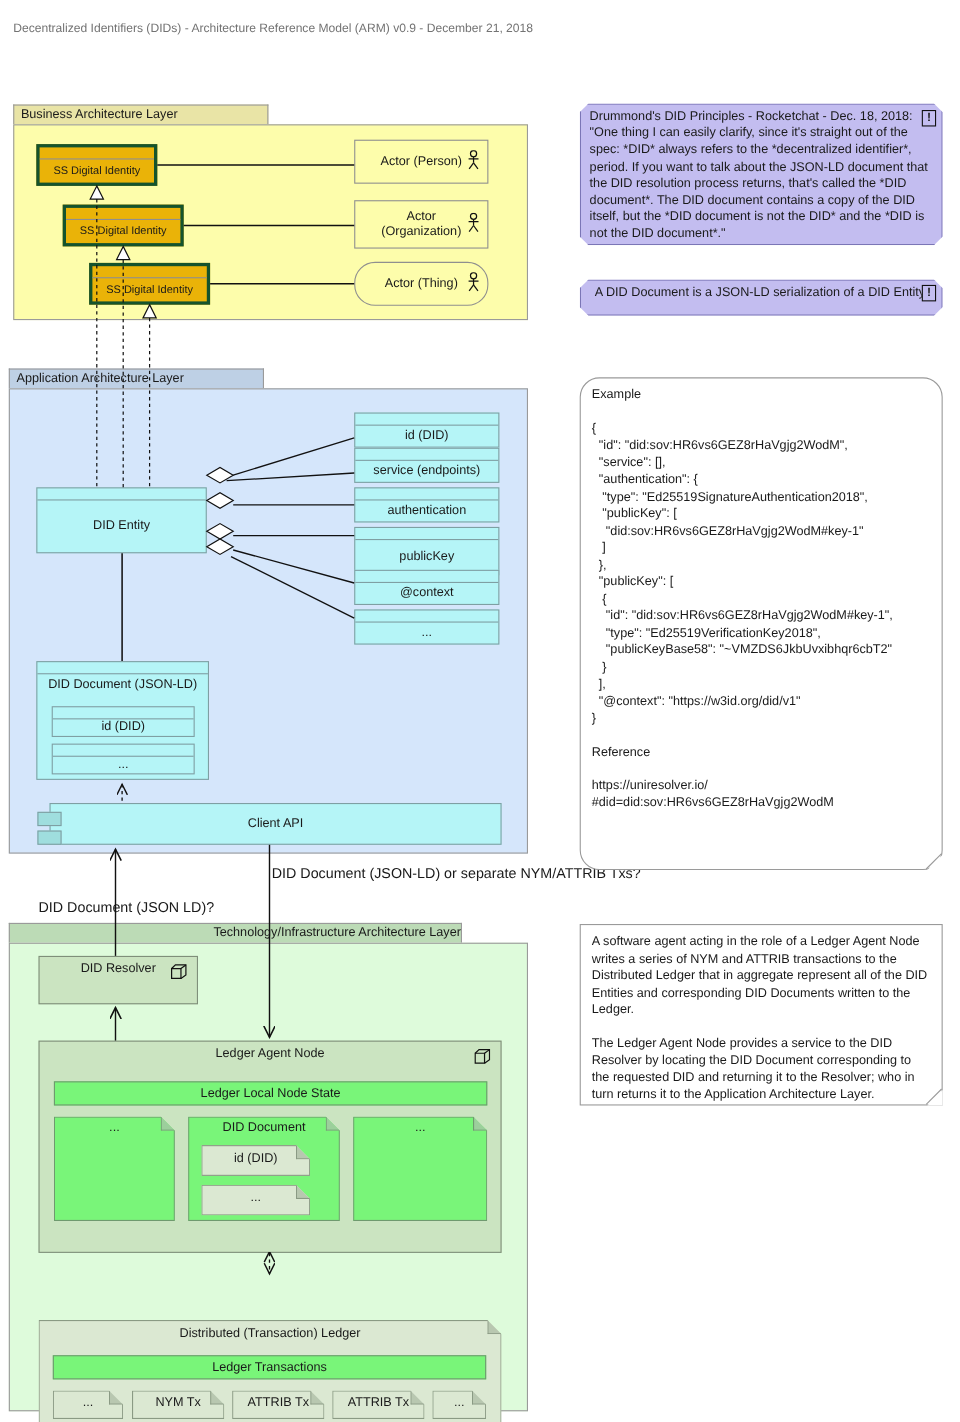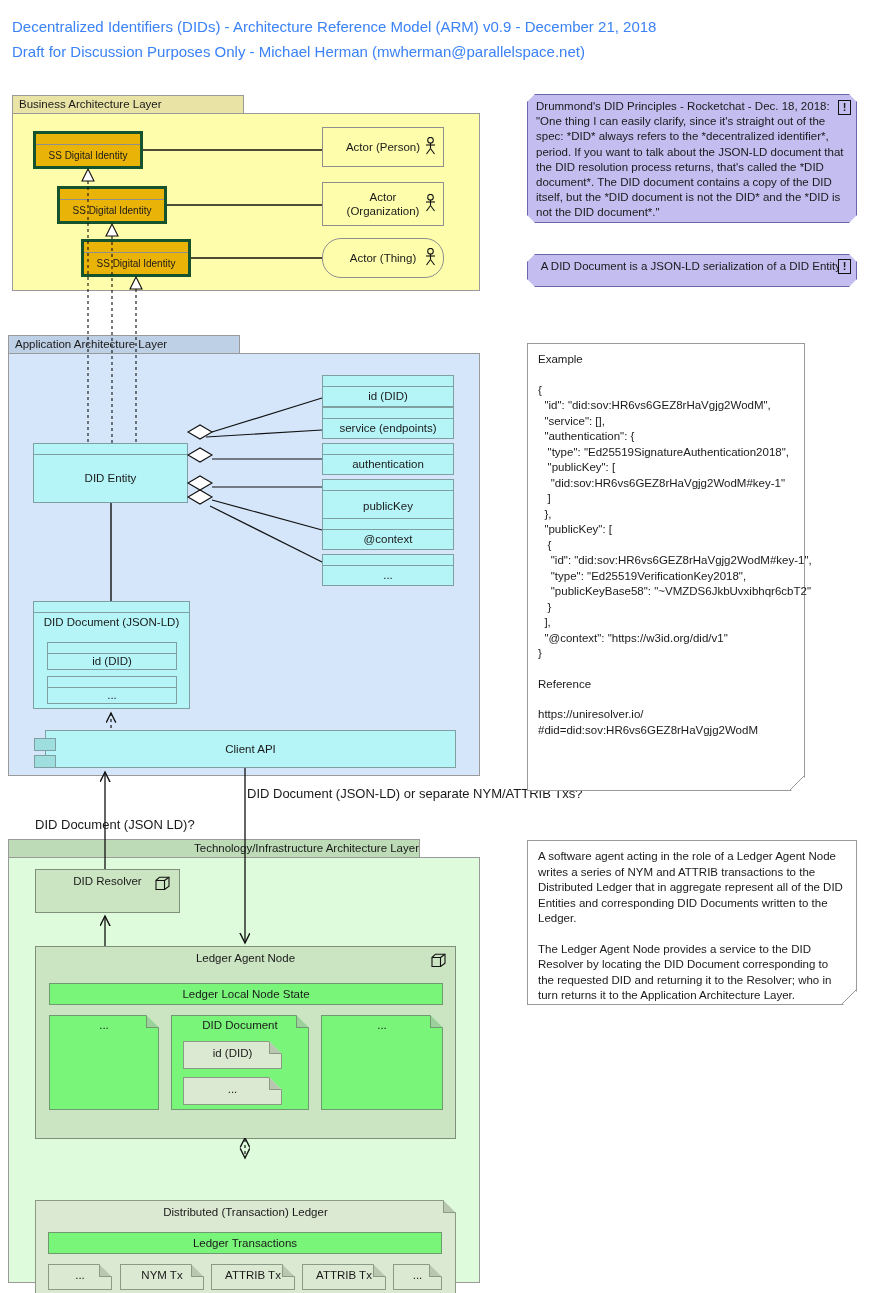--- a/index.html
+++ b/index.html
@@ -8,21 +8,21 @@
     width: 873px; height: 1293px;
     background: #ffffff;
     font-family: "Liberation Sans", sans-serif;
     color: #1a1a1a;
     position: relative;
     overflow: hidden;
   }
   .abs { position: absolute; }
 
   
-  #title { left: 12px; top: 14px; width: 840px; font-size: 15px; line-height: 25px; color: #3b82f6; }
+  #title { left: 12px; top: 14px; width: 840px; font-size: 11px; line-height: 25px; color: #737373; }
 
   
   .layer-tab {
     height: 18px;
     border: 1px solid #9a9a9a;
     border-bottom: none;
     font-size: 11.5px;
     line-height: 17px;
     padding-left: 6px;
     white-space: nowrap;
@@ -120,21 +120,20 @@
   .edge-label { position:absolute; font-size:13px; white-space:nowrap; background:transparent; }
 
   svg.ov { position:absolute; left:0; top:0; width:873px; height:1293px; pointer-events:none; }
   pre.code { margin:0; font-family:"Liberation Sans", sans-serif; font-size:11.5px; line-height:15.5px; white-space:pre; }
 </style>
 </head>
 <body>
 
 <div class="abs" id="title">
   <div>Decentralized Identifiers (DIDs) - Architecture Reference Model (ARM) v0.9 - December 21, 2018</div>
-  <div>Draft for Discussion Purposes Only - Michael Herman (mwherman@parallelspace.net)</div>
 </div>
 
 <div class="abs layer-tab biz-tab" style="left:12px; top:95px; width:232px;">Business Architecture Layer</div>
 <div class="abs layer-body biz-body" style="left:12px; top:113px; width:468px; height:178px;"></div>
 
 <div class="cbox" style="left:33px; top:131px; width:110px; height:38px;">
   <div class="bar"></div>
   <div class="lbl">SS Digital Identity</div>
 </div>
 <div class="cbox" style="left:57px; top:186px; width:110px; height:38px;">
@@ -336,21 +335,21 @@
 <div class="note-purple" style="left:527px; top:94px; width:330px; height:129px;">
   <span>Drummond's DID Principles - Rocketchat - Dec. 18, 2018: "One thing I can easily clarify, since it's straight out of the spec: *DID* always refers to the *decentralized identifier*, period. If you want to talk about the JSON-LD document that the DID resolution process returns, that's called the *DID document*. The DID document contains a copy of the DID itself, but the *DID document is not the DID* and the *DID is not the DID document*."</span>
 </div>
 <div class="note-badge" style="left:838px; top:100px;">!</div>
 
 <div class="note-purple" style="left:527px; top:254px; width:330px; height:33px; text-align:center;">
   <span>A DID Document is a JSON-LD serialization of a DID Entity.</span>
 </div>
 <div class="note-badge" style="left:838px; top:259px;">!</div>
 
-<div class="note-white" style="left:527px; top:343px; width:278px; height:448px;">
+<div class="note-white" style="left:527px; top:343px; width:330px; height:448px;border-radius:18px;">
   <div>Example</div>
   <div style="height:15px;"></div>
   <pre class="code">{
   "id": "did:sov:HR6vs6GEZ8rHaVgjg2WodM",
   "service": [],
   "authentication": {
    "type": "Ed25519SignatureAuthentication2018",
    "publicKey": [
     "did:sov:HR6vs6GEZ8rHaVgjg2WodM#key-1"
    ]

